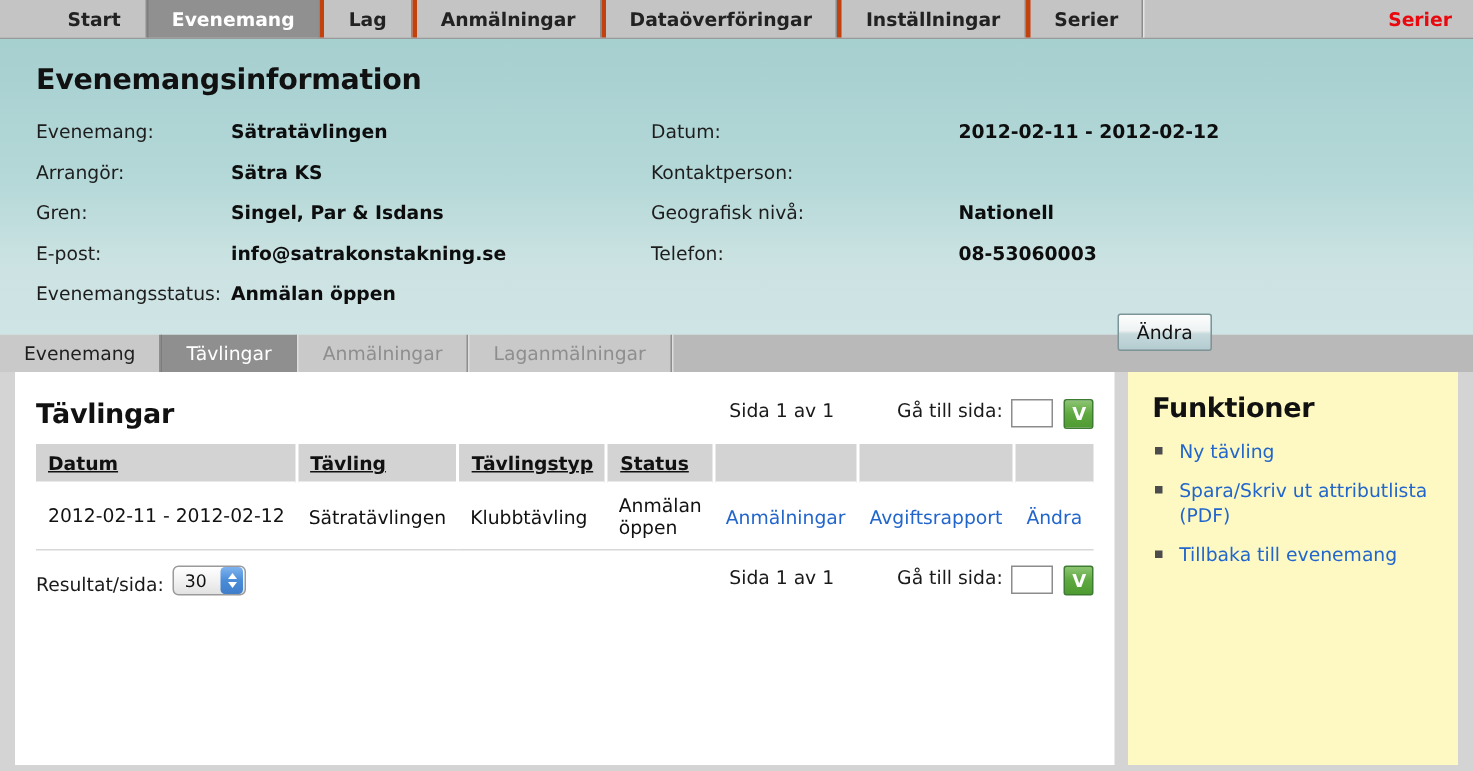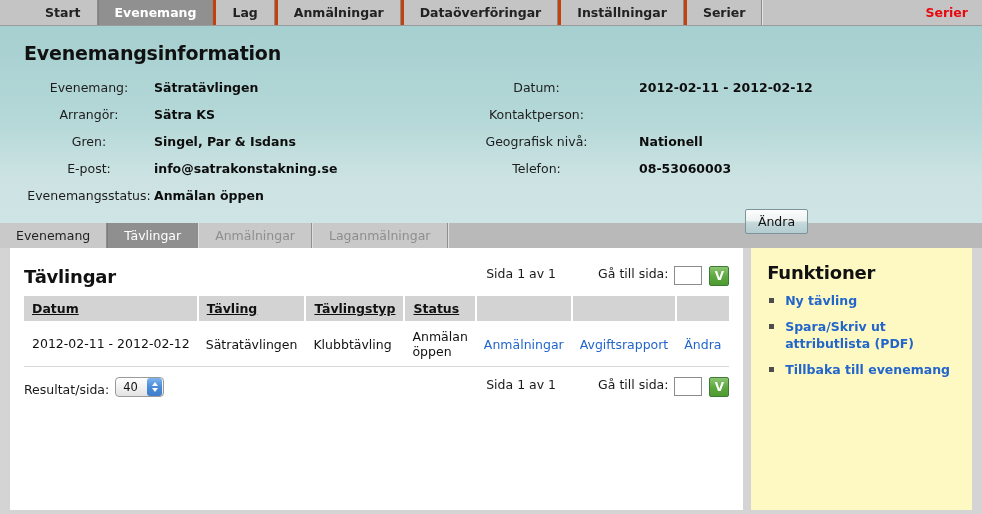--- a/index.html
+++ b/index.html
@@ -78,21 +78,21 @@
   }
   .inforow {
     display: flex;
     margin-bottom: 12px;
     font-size: 12.5px;
   }
   .col-a { width: 130px; }
   .col-b { width: 280px; font-weight: bold; }
   .col-c { width: 205px; }
   .col-d { font-weight: bold; }
-  .lbl { color: #1d1d1d; text-align: center; }
+  .lbl { color: #1d1d1d; }
   .val { color: #0d0d0d; font-weight: bold; }
   .statusrow { display: flex; font-size: 12.5px; margin-top: 2px; }
   .statusrow .lbl { width: 130px; }
 
   .andra-btn {
     position: absolute;
     left: 745px;
     top: 183px;
     width: 63px;
     height: 25px;
@@ -326,21 +326,20 @@
     top: 5px;
     width: 5px;
     height: 5px;
     background: #4c4c4c;
   }
   ul.funcs li.spaced { margin-top: 8px; }
   a.slink {
     color: #2266cc;
     text-decoration: none;
     cursor: pointer;
-    font-weight: bold;
   }
 
   .footfill {
     height: 30px;
     background: #d4d4d4;
   }
 </style>
 </head>
 <body>
 
@@ -446,21 +445,21 @@
             <a class="tlink">Ändra</a>
           </td>
         </tr>
       </tbody>
     </table>
 
     <div class="bottomrow">
       <div class="rps">
         <span class="rlabel">Resultat/sida:</span>
         <span class="macselect">
-          <span class="mval">40</span>
+          <span class="mval">30</span>
           <span class="marrows">
             <span class="arrow-up"></span>
             <span class="arrow-dn"></span>
           </span>
         </span>
       </div>
 
       <div class="pager">
         <span class="pinfo">Sida 1 av 1</span>
         <span class="plabel">Gå till sida:</span>

